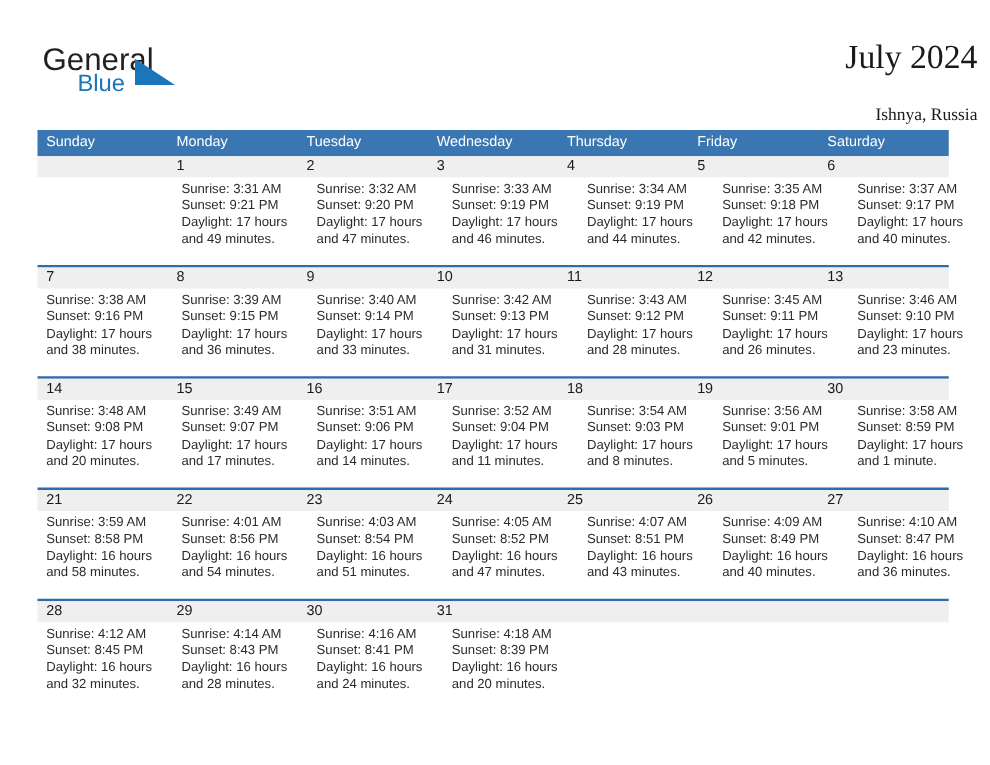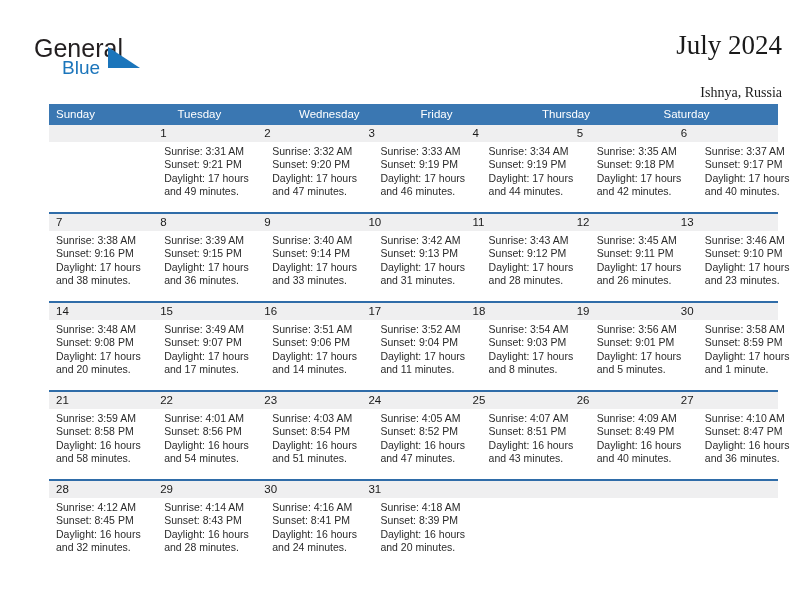--- a/index.html
+++ b/index.html
@@ -83,21 +83,21 @@
     margin-top: 22px;
     font-size: 14px;
     line-height: 17px;
     color: #1a1a1a;
     white-space: nowrap;
   }
 
   
   .calendar {
     position: absolute;
-    left: 49px;
+    left: 30px;
     top: 104px;
     width: 729px;
   }
 
   .dow-row {
     display: flex;
     background: #3a77b2;
     height: 21px;
   }
   .dow-cell {
@@ -178,24 +178,25 @@
     <div class="title-block">
       <div class="cal-title">July 2024</div>
       <div class="cal-subtitle">Ishnya, Russia</div>
     </div>
 
   </div>
 
   <div class="calendar">
     <div class="dow-row" id="dow-row">
         <div class="dow-cell">Sunday</div>
+        <div class="dow-cell">Monday</div>
         <div class="dow-cell">Tuesday</div>
         <div class="dow-cell">Wednesday</div>
+        <div class="dow-cell">Thursday</div>
         <div class="dow-cell">Friday</div>
-        <div class="dow-cell">Thursday</div>
         <div class="dow-cell">Saturday</div>
       </div>
     <div id="weeks-container">
         <div class="week">
           <div class="numbers-row">
             <div class="num-cell"></div>
             <div class="num-cell">1</div>
             <div class="num-cell">2</div>
             <div class="num-cell">3</div>
             <div class="num-cell">4</div>

